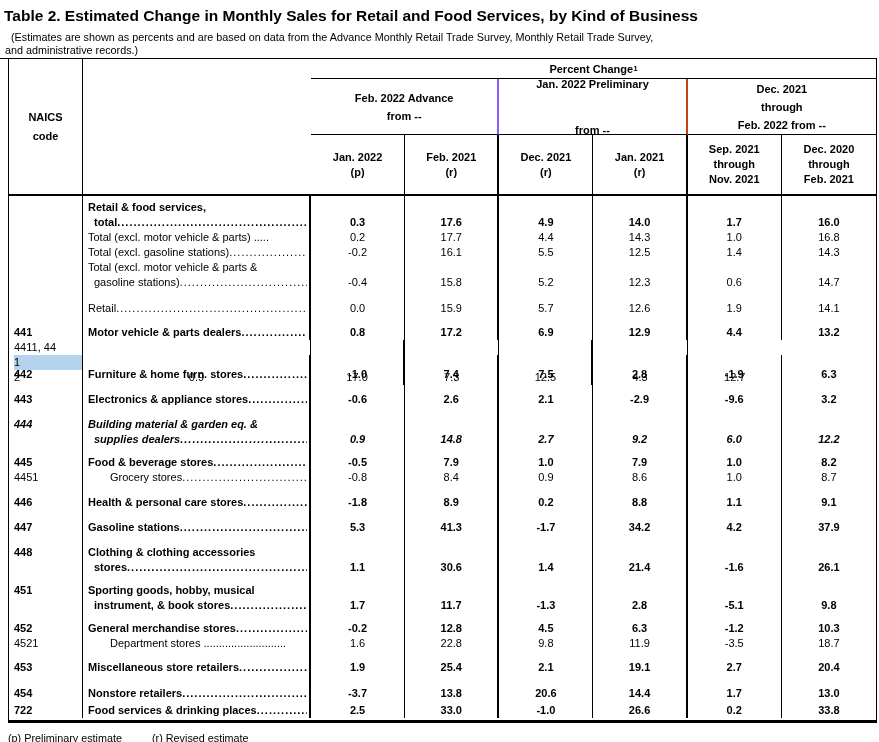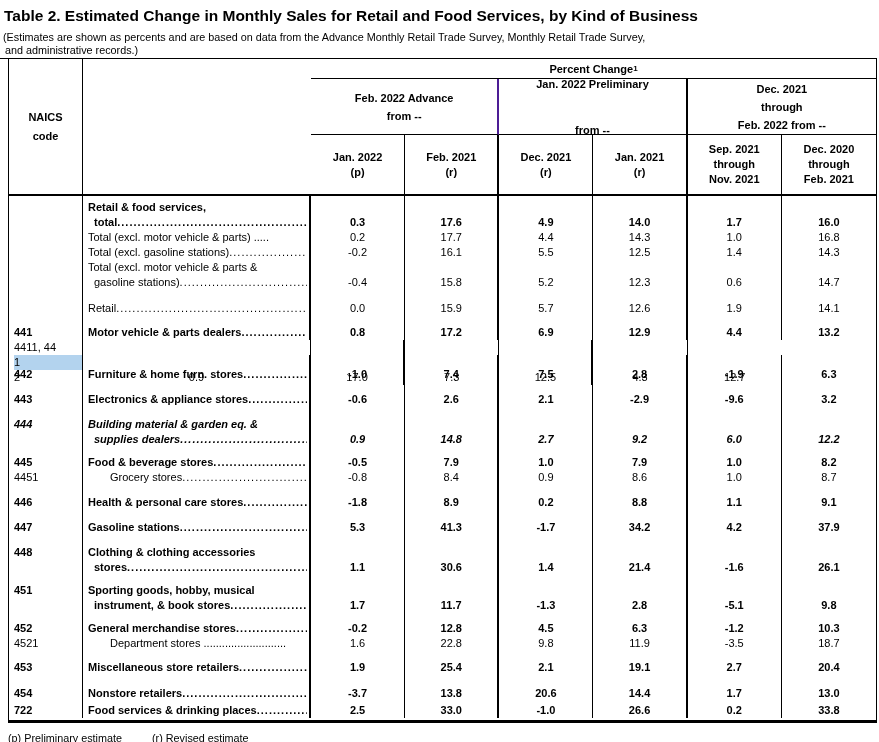--- a/index.html
+++ b/index.html
@@ -2,21 +2,21 @@
 <html style="--hl: #b3d3ee;"><head>
 <meta charset="utf-8">
 <style>
   * { margin:0; padding:0; box-sizing:border-box; }
   body {
     width:879px; height:742px; overflow:hidden; background:#fff; color:#000;
     font-family:"Liberation Sans", sans-serif;
   }
   .page { padding-top:7px; }
   .title { font-size:15.5px; font-weight:bold; margin:0 0 6px 4px; letter-spacing:0; }
-  .subtitle { font-size:10.8px; margin-left:3px; line-height:12.5px; }
+  .subtitle { font-size:10.8px; margin-left:11px; line-height:12.5px; }
   .subtitle.s2 { margin-left:5px; }
 
   .top-rule { width:877px; border-top:1.5px solid #000; margin-top:2px; }
   .tbl {
     width:869px; margin-left:8px;
     border-left:1.5px solid #000; border-right:1.5px solid #000; border-bottom:3px solid #000;
     font-size:11px;
   }
   .thead {
     display:grid;
@@ -24,22 +24,22 @@
     grid-template-rows:20px 56px 59px;
     border-bottom:2px solid #000;
     font-weight:bold; text-align:center;
   }
   .hc { display:flex; flex-direction:column; justify-content:center; align-items:center; }
   .naics-head { grid-column:1; grid-row:1/4; border-right:1px solid #000; line-height:19px; }
   .kind-head  { grid-column:2; grid-row:1/4; border-right:2px solid #000; }
   .pc-head    { grid-column:3/9; grid-row:1; border-bottom:1px solid #000; flex-direction:row; align-items:center; }
   .pc-head sup { font-size:8px; vertical-align:super; line-height:0; }
   .grp { grid-row:2; border-bottom:1px solid #000; line-height:18px; }
-  .g1 { grid-column:3/5; border-right:2px solid #4c1d95;text-align:center; }
-  .g2 { grid-column:5/7; border-right:2px solid #000000;gap:28px; }
+  .g1 { grid-column:3/5; border-right:2px solid #8b5cf6;text-align:center; }
+  .g2 { grid-column:5/7; border-right:2px solid #c2410c;gap:28px; }
   .g3 { grid-column:7/9; }
   .sub { grid-row:3; line-height:15px; }
   .sub.s0 { grid-column:3; border-right:1px solid #000; }
   .sub.s1 { grid-column:4; border-right:2px solid #000; }
   .sub.s2c { grid-column:5; border-right:1px solid #000; }
   .sub.s3 { grid-column:6; border-right:2px solid #000; }
   .sub.s4 { grid-column:7; border-right:1px solid #000; }
   .sub.s5 { grid-column:8; }
 
   .tbody { padding-bottom:2px; }

